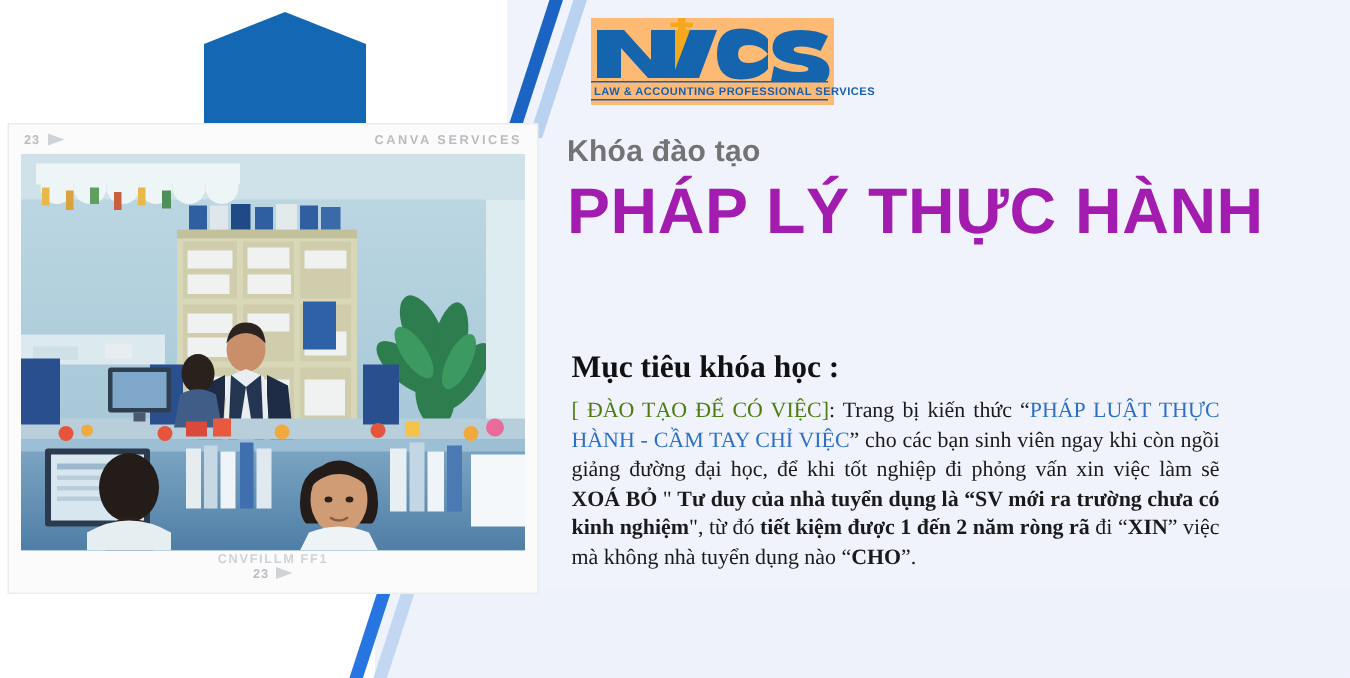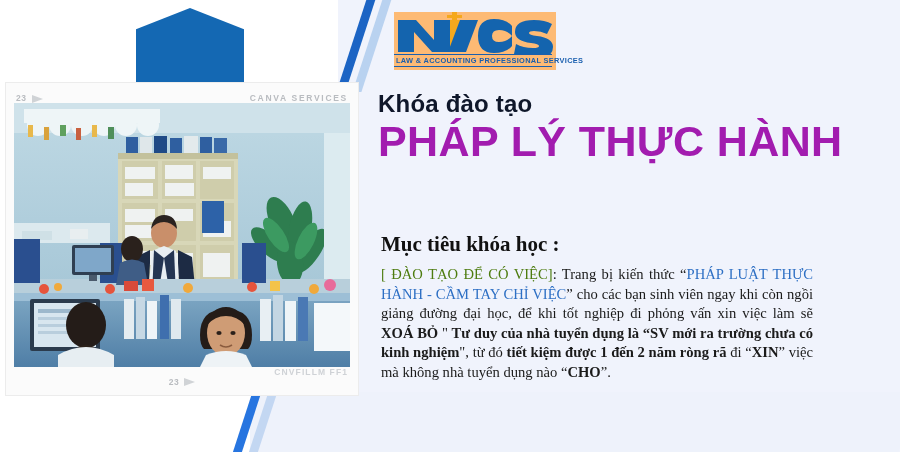--- a/index.html
+++ b/index.html
@@ -49,21 +49,21 @@
   .logo-sub{
     font-size:7.4px;font-weight:bold;color:#1a5fae;letter-spacing:.32px;
     border-top:1.4px solid #1a5fae;border-bottom:1.4px solid #1a5fae;
     padding:1px 0 1px 2px;width:158px;box-sizing:border-box;
     white-space:nowrap;
   }
 
   
   .kicker{
     position:absolute;left:378px;top:90px;
-    font-size:24px;font-weight:bold;color:#0f172a;letter-spacing:.2px;
+    font-size:20px;font-weight:bold;color:#737373;letter-spacing:.2px;
   }
   .headline{
     position:absolute;left:378px;top:117px;
     font-size:43px;font-weight:bold;color:#a21caf;letter-spacing:.4px;
     white-space:nowrap;
   }
 
   
   .sec-title{
     position:absolute;left:381px;top:232px;
@@ -80,21 +80,21 @@
   .c-blue{color:#2d6fc4;}
   .b{font-weight:bold;}
 
   
   .film{
     position:absolute;left:6px;top:83px;width:352px;height:312px;
     background:#fbfbfb;
     box-shadow:0 0 0 1px #ececec;
   }
   .film-bar{
-    position:relative;height:20px;display:flex;align-items:flex-end;
+    position:relative;height:20px;display:flex;align-items:center;
     padding:0 10px;box-sizing:border-box;
   }
   .film-bar.bottom{height:22px;flex-direction:column;}
   .film-num{
     font-size:8.5px;font-weight:bold;color:#b9bcc0;letter-spacing:.6px;
   }
   .film-tri{
     width:0;height:0;margin-left:5px;
     border-top:4.5px solid transparent;border-bottom:4.5px solid transparent;
     border-left:11px solid #d0d3d6;

